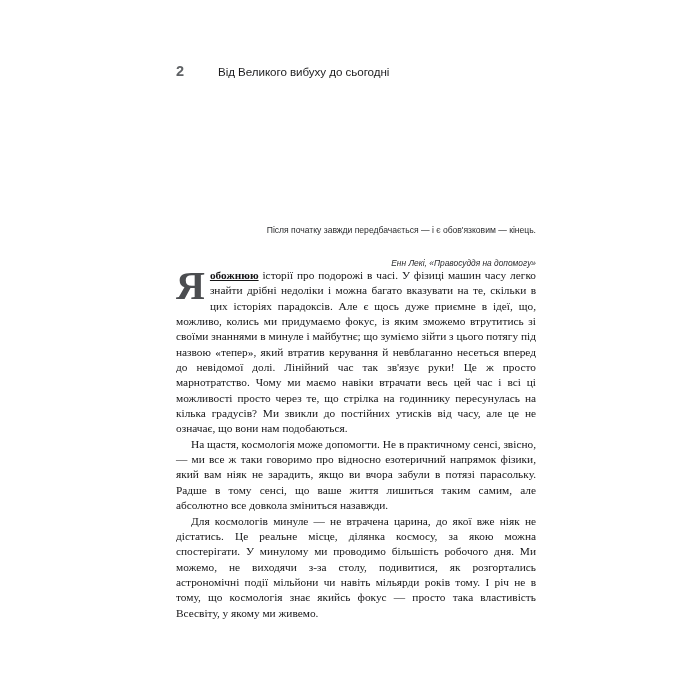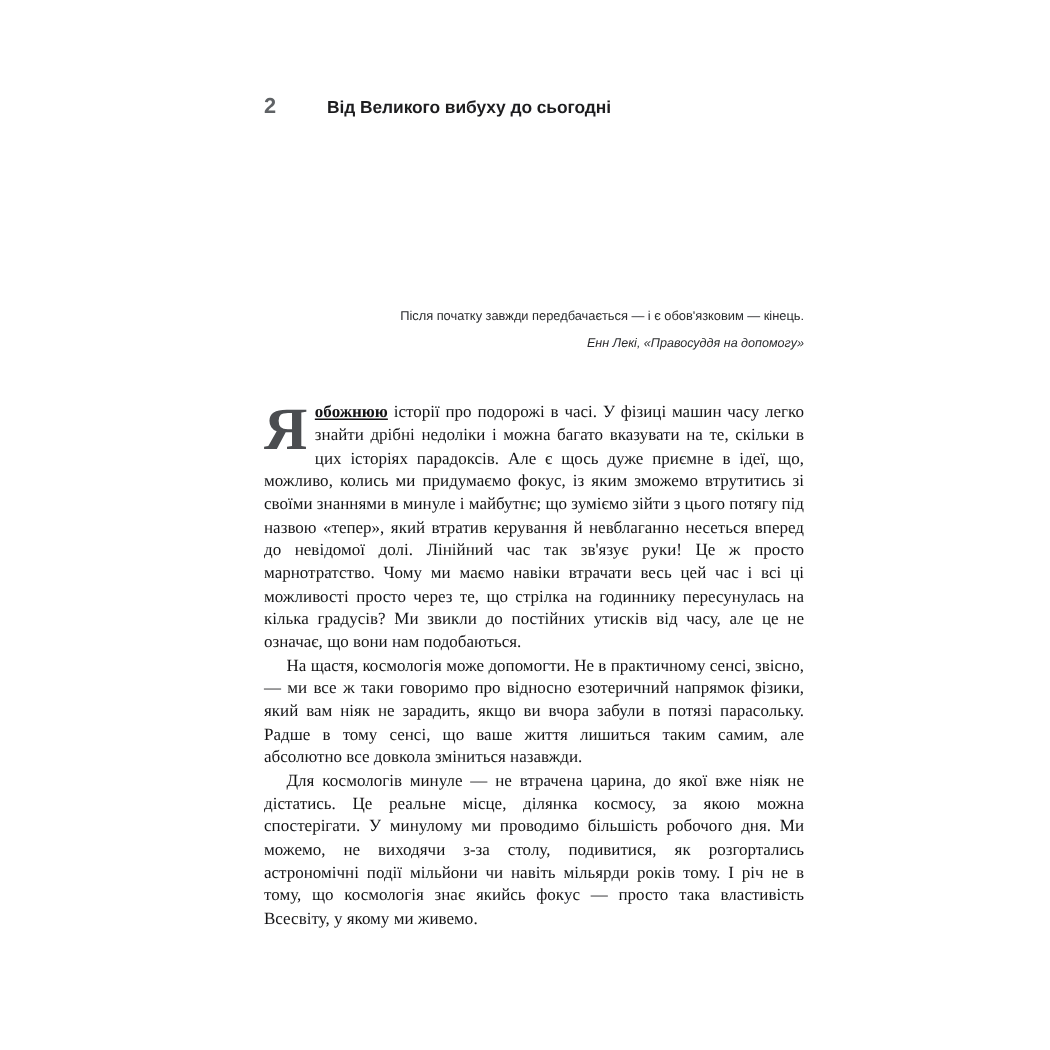--- a/index.html
+++ b/index.html
@@ -37,44 +37,44 @@
   .rh-number {
     font-size: 14.5px;
     font-weight: 700;
     color: #5f6265;
     letter-spacing: 0px;
     width: 42px;
     display: block;
   }
   .rh-title {
     font-size: 11.6px;
-    font-weight: 700;
+    font-weight: 400;
     color: #1d1d1f;
     letter-spacing: -0.05px;
     white-space: nowrap;
   }
 
   
   .epigraph {
     position: absolute;
     left: 176px;
-    top: 204px;
+    top: 224px;
     width: 360px;
     font-family: "Liberation Sans", "DejaVu Sans", sans-serif;
     color: #2a2b2d;
   }
   .epi-quote {
     font-size: 8.6px;
     line-height: 13px;
     text-align: right;
     letter-spacing: -0.02px;
     white-space: nowrap;
   }
   .epi-source {
-    margin-top: 5px;
+    margin-top: 20px;
     font-size: 8.4px;
     line-height: 12px;
     font-style: italic;
     text-align: right;
     letter-spacing: 0px;
     white-space: nowrap;
   }
 
   
   .body-text {

